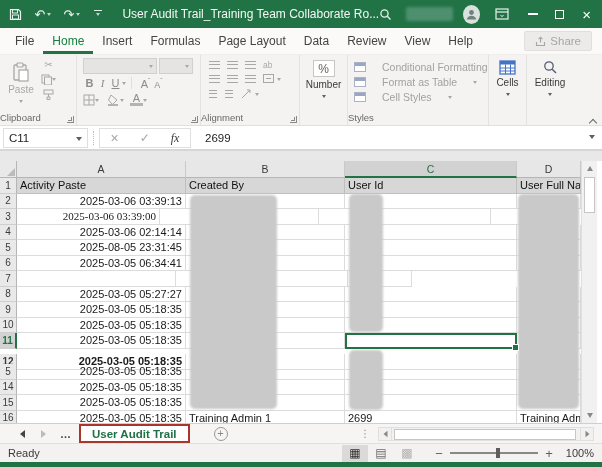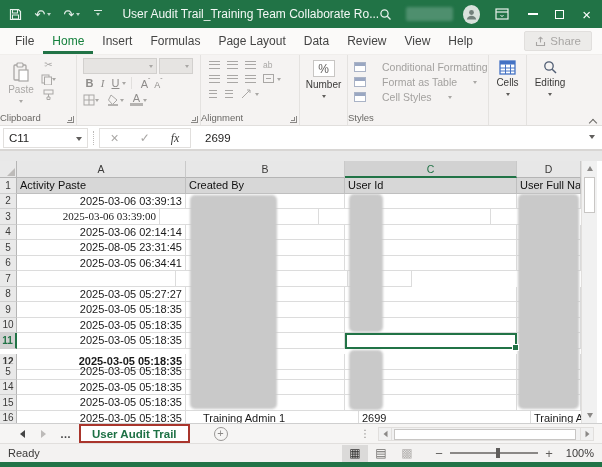--- a/index.html
+++ b/index.html
@@ -518,21 +518,21 @@
           <div class="grow" style="top: 234px;">
             <div class="rhdr">15</div>
             <div class="gcell num" style="width: 169px;">2025-03-05 05:18:35</div>
             <div class="gcell" style="width: 159px;"></div>
             <div class="gcell" style="width: 172px;"></div>
             <div class="gcell" style="width: 64px;"></div>
           </div>
           <div class="grow" style="top: 249.5px;">
             <div class="rhdr">16</div>
             <div class="gcell num" style="width: 169px;">2025-03-05 05:18:35</div>
-            <div class="gcell" style="width: 159px; margin-left: 14px;">Training Admin 1</div>
+            <div class="gcell" style="width: 159px;">Training Admin 1</div>
             <div class="gcell" style="width: 172px;">2699</div>
             <div class="gcell" style="width: 64px;">Training Adm</div>
           </div>
         </div>
       <div class="blob" style="left:190px;top:34px;width:87px;height:214px"></div>
       <div class="blob" style="left:349px;top:33px;width:34px;height:138px"></div>
       <div class="blob" style="left:349px;top:189px;width:34px;height:60px"></div>
       <div class="blob" style="left:518px;top:33px;width:61px;height:215px"></div>
       <div class="selbox"></div>
     </div>

